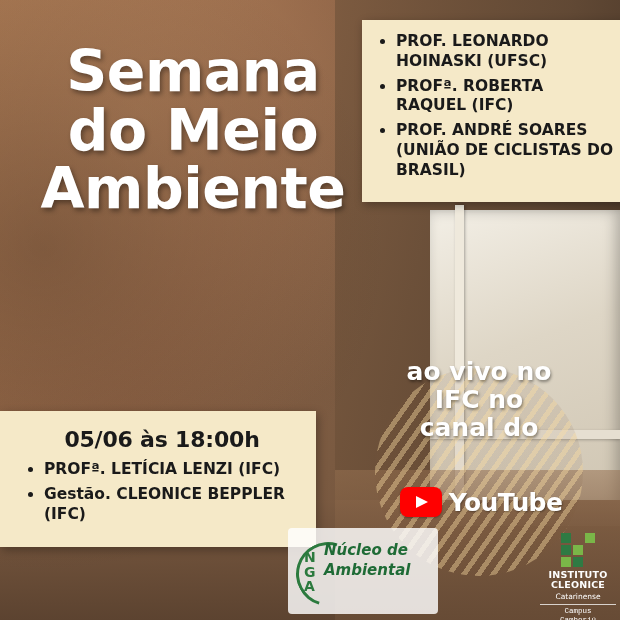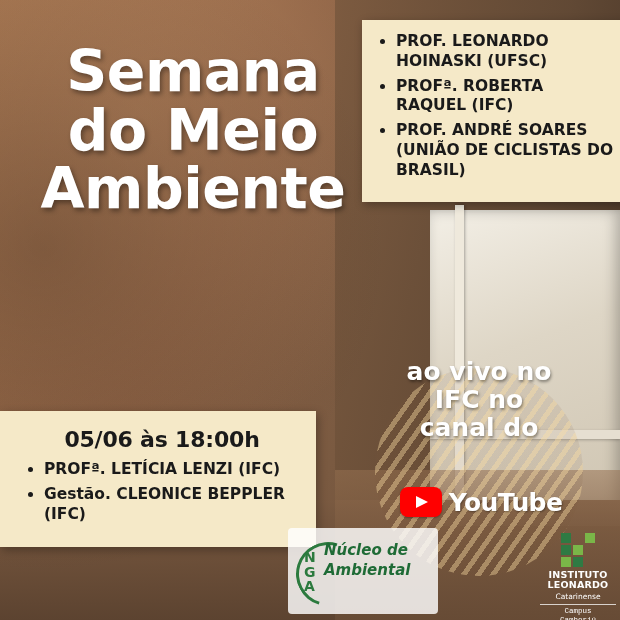--- a/index.html
+++ b/index.html
@@ -387,21 +387,21 @@
       <i class="g2"></i>
       <i></i>
       <i class="g2"></i>
       <i class="blank"></i>
       <i class="g2"></i>
       <i></i>
       <i class="blank"></i>
     </div>
     <div class="ifc-name">
       <span>INSTITUTO</span>
-      <span>LEONARDO</span>
+      <span>CLEONICE</span>
     </div>
     <div class="ifc-sub">Catarinense</div>
     <div class="ifc-campus">
       <span>Campus</span>
       <span>Camboriú</span>
     </div>
   </div>
 
 </div>
 

